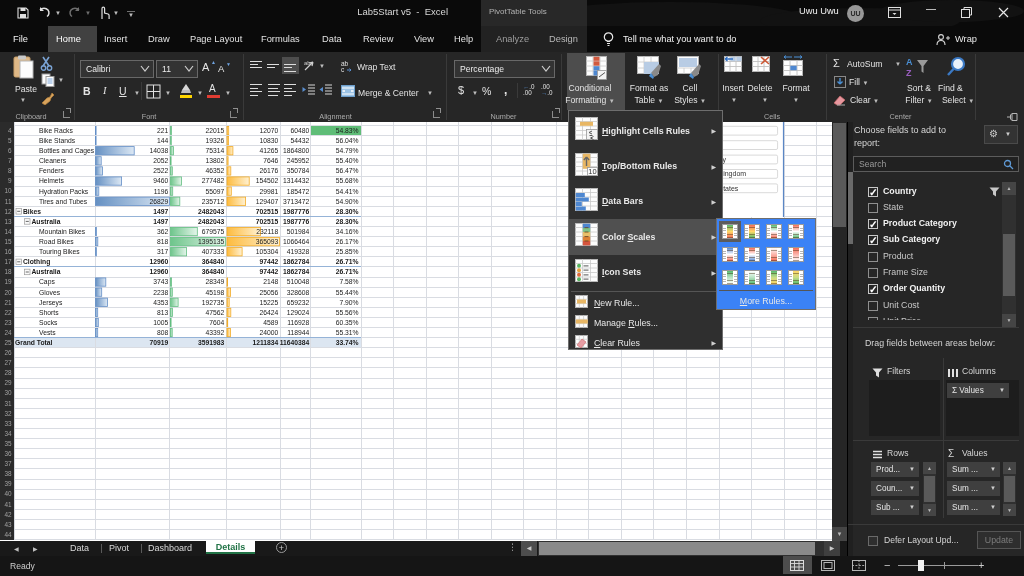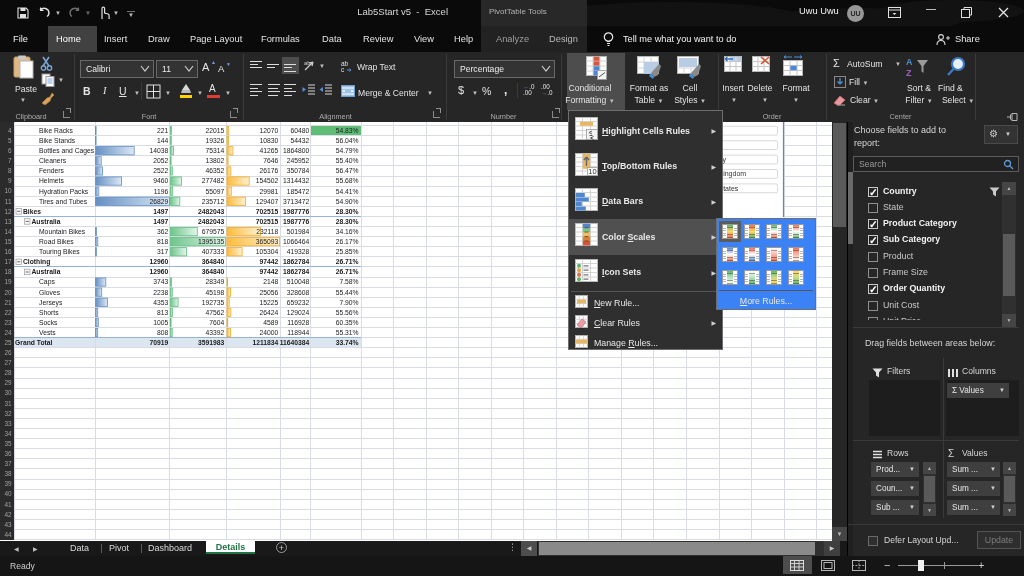--- a/index.html
+++ b/index.html
@@ -118,21 +118,21 @@
       <svg class="abs" style="left:602px;top:5px" width="13" height="17" viewBox="0 0 13 17">
         <circle cx="6.5" cy="6" r="4.2" fill="none" stroke="#e8e8e8" stroke-width="1.2"></circle>
         <path d="M5 10.5h3M5 12.5h3M5.5 14.5h2" stroke="#e8e8e8" stroke-width="1"></path>
       </svg>
       <div class="tab" style="left:623px;font-size:9.2px;color:#f2f2f2">Tell me what you want to do</div>
       <svg class="abs" style="left:936px;top:7px" width="14" height="13" viewBox="0 0 14 13">
         <circle cx="5" cy="4" r="2.4" fill="none" stroke="#d8d8d8" stroke-width="1.1"></circle>
         <path d="M1 12c0-3 2-4.5 4-4.5S9 9 9 12" fill="none" stroke="#d8d8d8" stroke-width="1.1"></path>
         <path d="M10 4v4M12 6h-4" stroke="#d8d8d8" stroke-width="1" transform="translate(2,-1)"></path>
       </svg>
-      <div class="tab" style="left:955px;color:#e8e8e8">Share</div>
+      <div class="tab" style="left:955px;color:#e8e8e8">Wrap</div>
     </div>
 <div id="ribbon" class="abs">
       <div class="gsep" style="left:74px"></div>
       <div class="gsep" style="left:243px"></div>
       <div class="gsep" style="left:446px"></div>
       <div class="gsep" style="left:561px"></div>
       <div class="gsep" style="left:718px"></div>
       <div class="gsep" style="left:826px"></div>
       <div class="gsep" style="left:975px"></div>
       <div class="grp" style="left:0;width:74px">
@@ -327,21 +327,21 @@
       <div class="rbtxt" style="left:24px;top:31px;width:36px;text-align:center">Delete</div>
       <div class="dd" style="position:absolute;left:44px;top:45px">▼</div>
       <svg class="abs" style="left:64px;top:2px" width="22" height="22" viewBox="0 0 22 22">
         <path d="M2 3h8M12 3h8M2 3l2-1.5M2 3l2 1.5M20 3l-2-1.5M20 3l-2 1.5" stroke="#4a8fd4" stroke-width="1" fill="none"></path>
         <rect x="1.5" y="6.5" width="19" height="15" fill="#fdfdfd" stroke="#b5b5b5"></rect>
         <path d="M1 11.5h20M1 16.5h20M8 6v16M15 6v16" stroke="#c0c0c0" stroke-width="0.9"></path>
         <rect x="8.3" y="11.8" width="6.4" height="4.4" fill="#4e87d0"></rect>
       </svg>
       <div class="rbtxt" style="left:58px;top:31px;width:40px;text-align:center">Format</div>
       <div class="dd" style="position:absolute;left:75px;top:45px">▼</div>
-      <div class="glabel">Order</div>
+      <div class="glabel">Cells</div>
     </div>
       <div class="grp" style="left:826px;width:149px">
       <div class="rbtxt" style="left:7px;top:5px;font-size:11px">Σ</div>
       <div class="rbtxt" style="left:21px;top:7px">AutoSum</div>
       <div class="dd" style="position:absolute;left:69px;top:9px">▼</div>
       <svg class="abs" style="left:8px;top:24px" width="12" height="12" viewBox="0 0 12 12">
           <rect x="0.5" y="0.5" width="11" height="11" fill="none" stroke="#8a8a8a"></rect>
           <path d="M6 2v6M6 8l-2.5-2.5M6 8l2.5-2.5" stroke="#4a8fd4" stroke-width="1.4" fill="none"></path>
         </svg>
       <div class="rbtxt" style="left:23px;top:25px">Fill <span class="dd">▼</span></div>
@@ -831,32 +831,32 @@
             <rect x="0.5" y="0.5" width="12" height="12" fill="#fdfdfd" stroke="#b0b0b0"></rect>
             <path d="M0 4.3H13M0 8.6H13M4.3 0V13M8.6 0V13" stroke="#c9c9c9" stroke-width="0.7"></path>
             <rect x="2" y="4.5" width="9" height="4" fill="#e8b765"></rect>
           </svg></span>
         <span class="mtx2"><u>N</u>ew Rule...</span>
       </div>
       <div class="ms">
         <span class="msc"><svg width="13" height="13" viewBox="0 0 13 13">
             <rect x="0.5" y="0.5" width="12" height="12" fill="#fdfdfd" stroke="#b0b0b0"></rect>
             <path d="M0 4.3H13M0 8.6H13M4.3 0V13M8.6 0V13" stroke="#c9c9c9" stroke-width="0.7"></path>
+            <rect x="0.8" y="4.5" width="12" height="4" fill="#e8b765"></rect>
+          </svg></span>
+        <span class="mtx2">Manage <u>R</u>ules...</span>
+      </div>
+      <div class="ms">
+        <span class="msc"><svg width="13" height="13" viewBox="0 0 13 13">
+            <rect x="0.5" y="0.5" width="12" height="12" fill="#fdfdfd" stroke="#b0b0b0"></rect>
+            <path d="M0 4.3H13M0 8.6H13M4.3 0V13M8.6 0V13" stroke="#c9c9c9" stroke-width="0.7"></path>
             <path d="M2 10L7 4l4 3-5 6z" fill="#e79da4" stroke="#c96868" stroke-width="0.6"></path>
           </svg></span>
         <span class="mtx2"><u>C</u>lear Rules</span>
         <span class="marr">▶</span>
-      </div>
-      <div class="ms">
-        <span class="msc"><svg width="13" height="13" viewBox="0 0 13 13">
-            <rect x="0.5" y="0.5" width="12" height="12" fill="#fdfdfd" stroke="#b0b0b0"></rect>
-            <path d="M0 4.3H13M0 8.6H13M4.3 0V13M8.6 0V13" stroke="#c9c9c9" stroke-width="0.7"></path>
-            <rect x="0.8" y="4.5" width="12" height="4" fill="#e8b765"></rect>
-          </svg></span>
-        <span class="mtx2">Manage <u>R</u>ules...</span>
       </div>
     </div>
 <div id="submenu" class="abs">
       <div id="thsel"></div>
       <div class="th" style="left:5px;top:4.5px">
         <i style="background:repeating-linear-gradient(to bottom,rgba(0,0,0,0) 0 2.5px,rgba(70,45,20,.45) 2.5px 3.2px),linear-gradient(to bottom,#57bb6f,#ffd666,#f66e57)"></i>
       </div>
       <div class="th" style="left:27px;top:4.5px">
         <i style="background:repeating-linear-gradient(to bottom,rgba(0,0,0,0) 0 2.5px,rgba(70,45,20,.45) 2.5px 3.2px),linear-gradient(to bottom,#f66e57,#ffd666,#57bb6f)"></i>
       </div>

